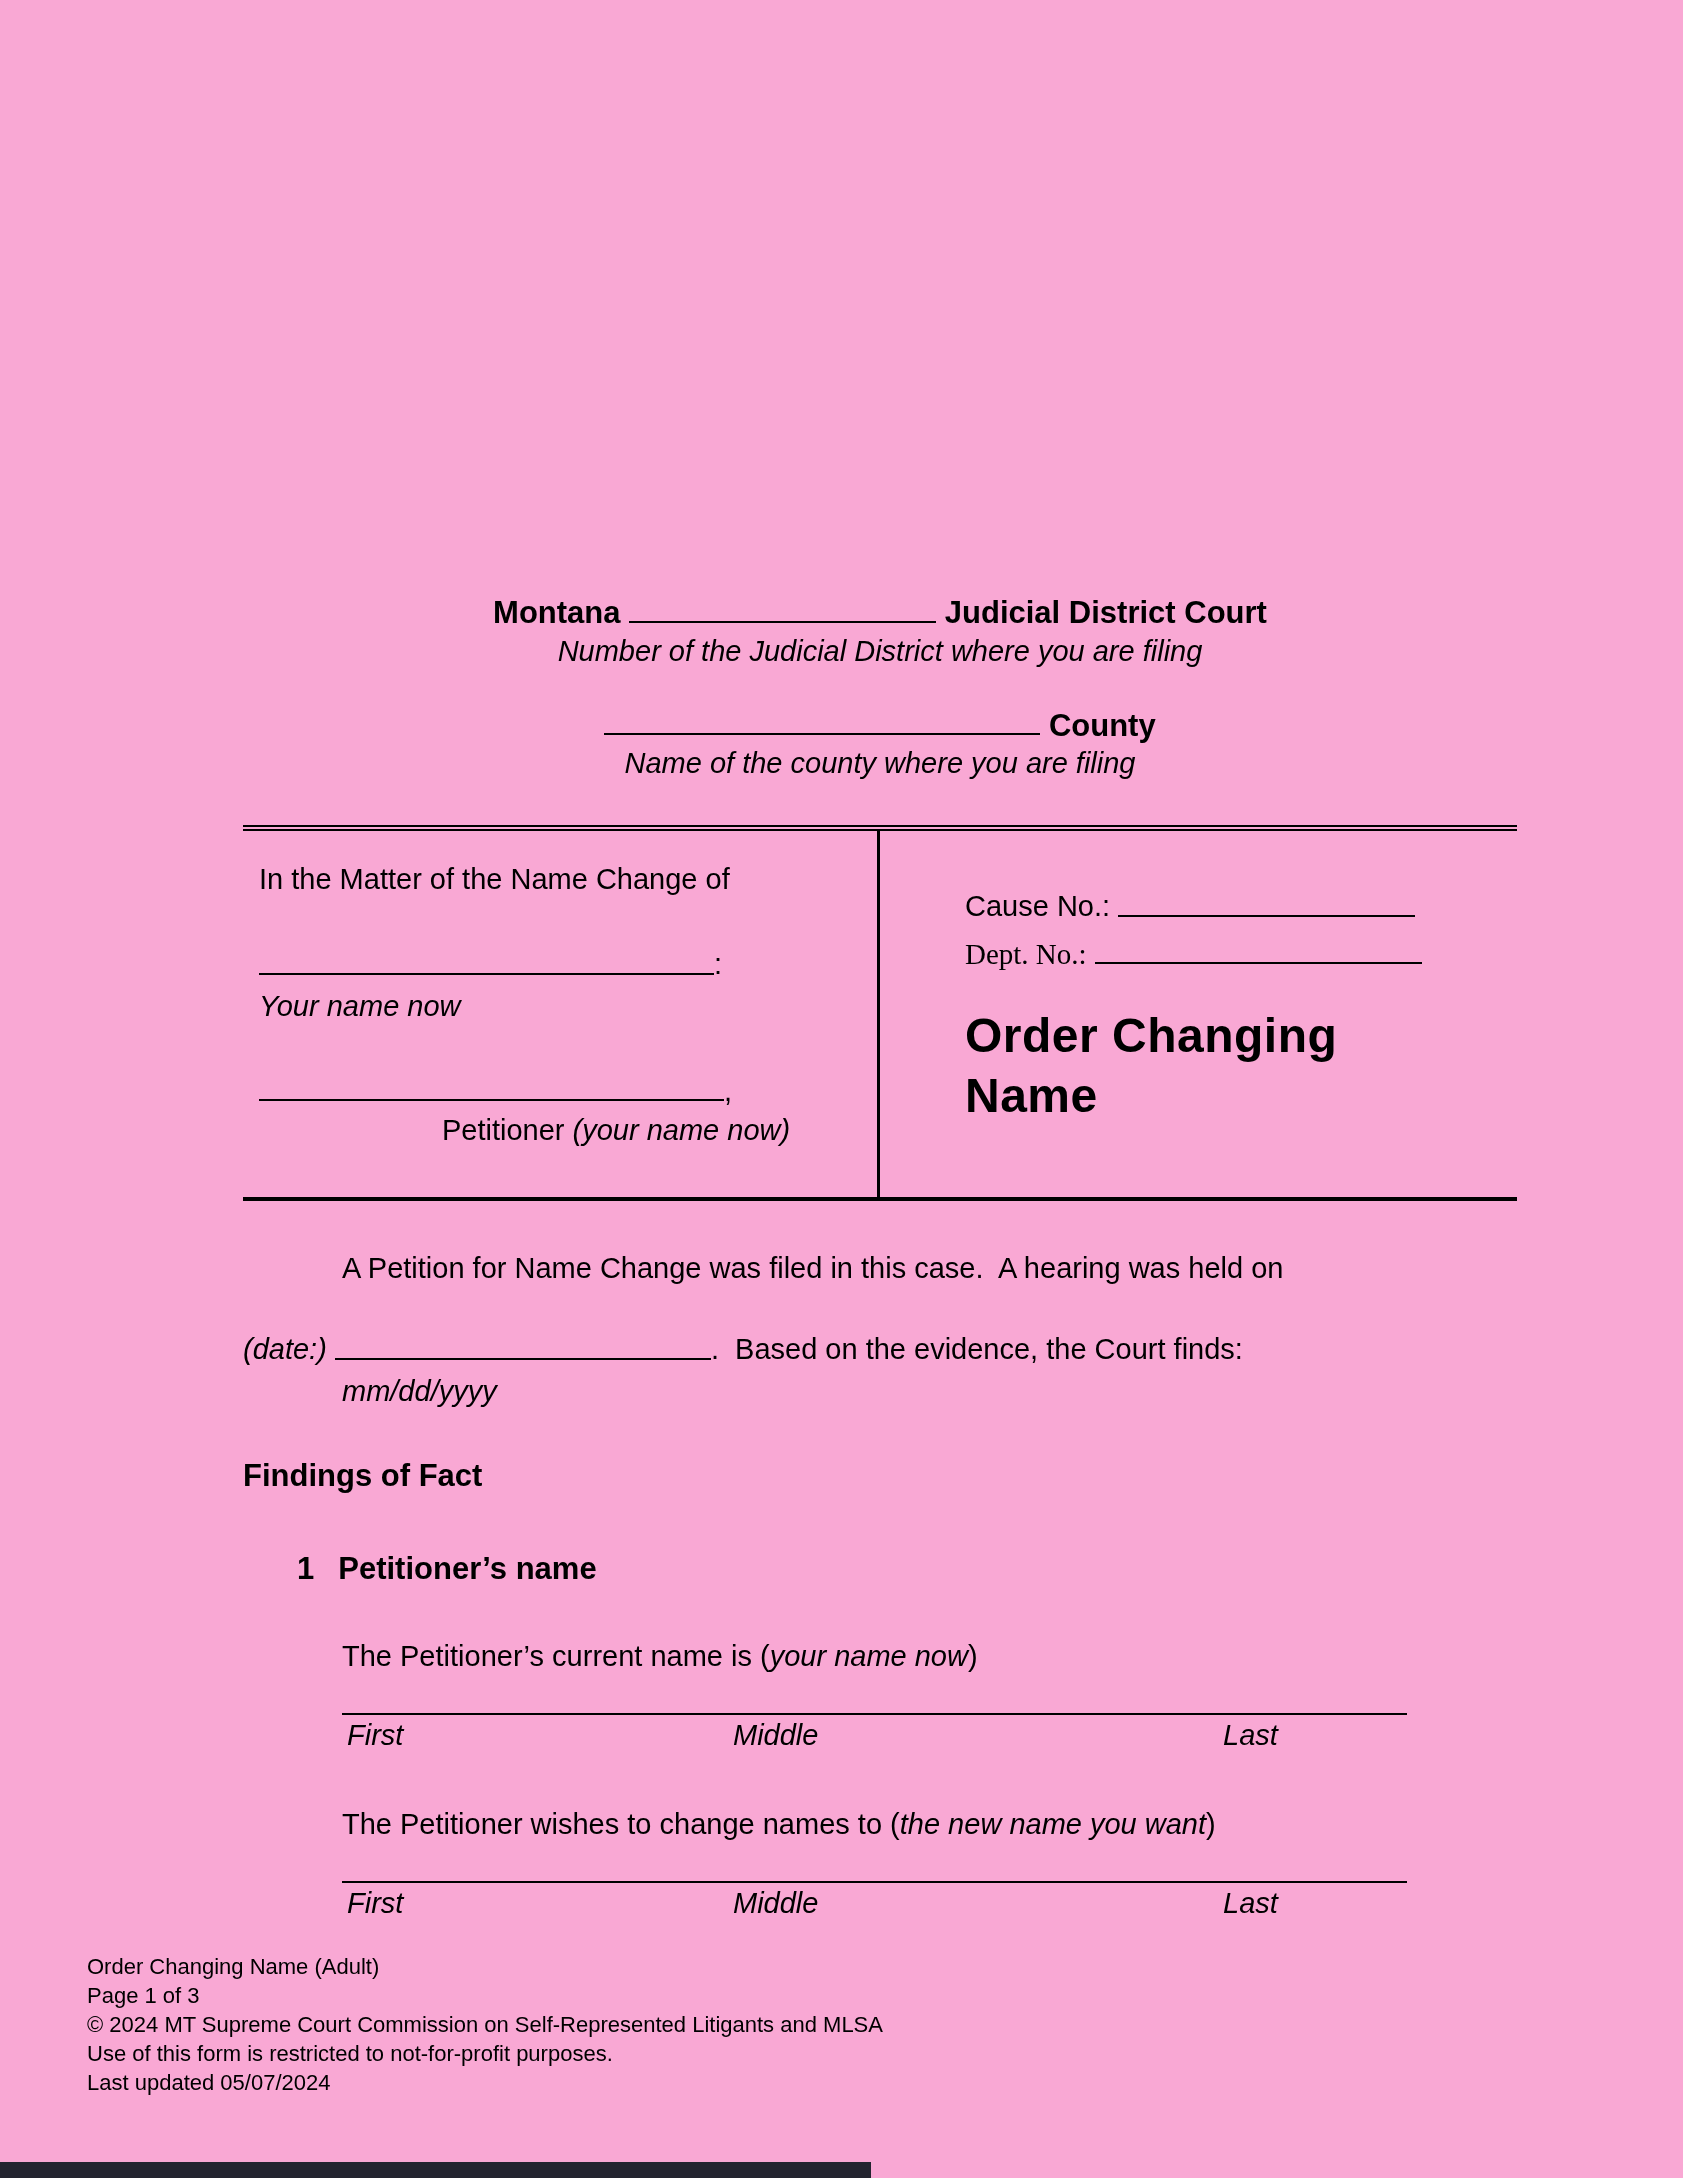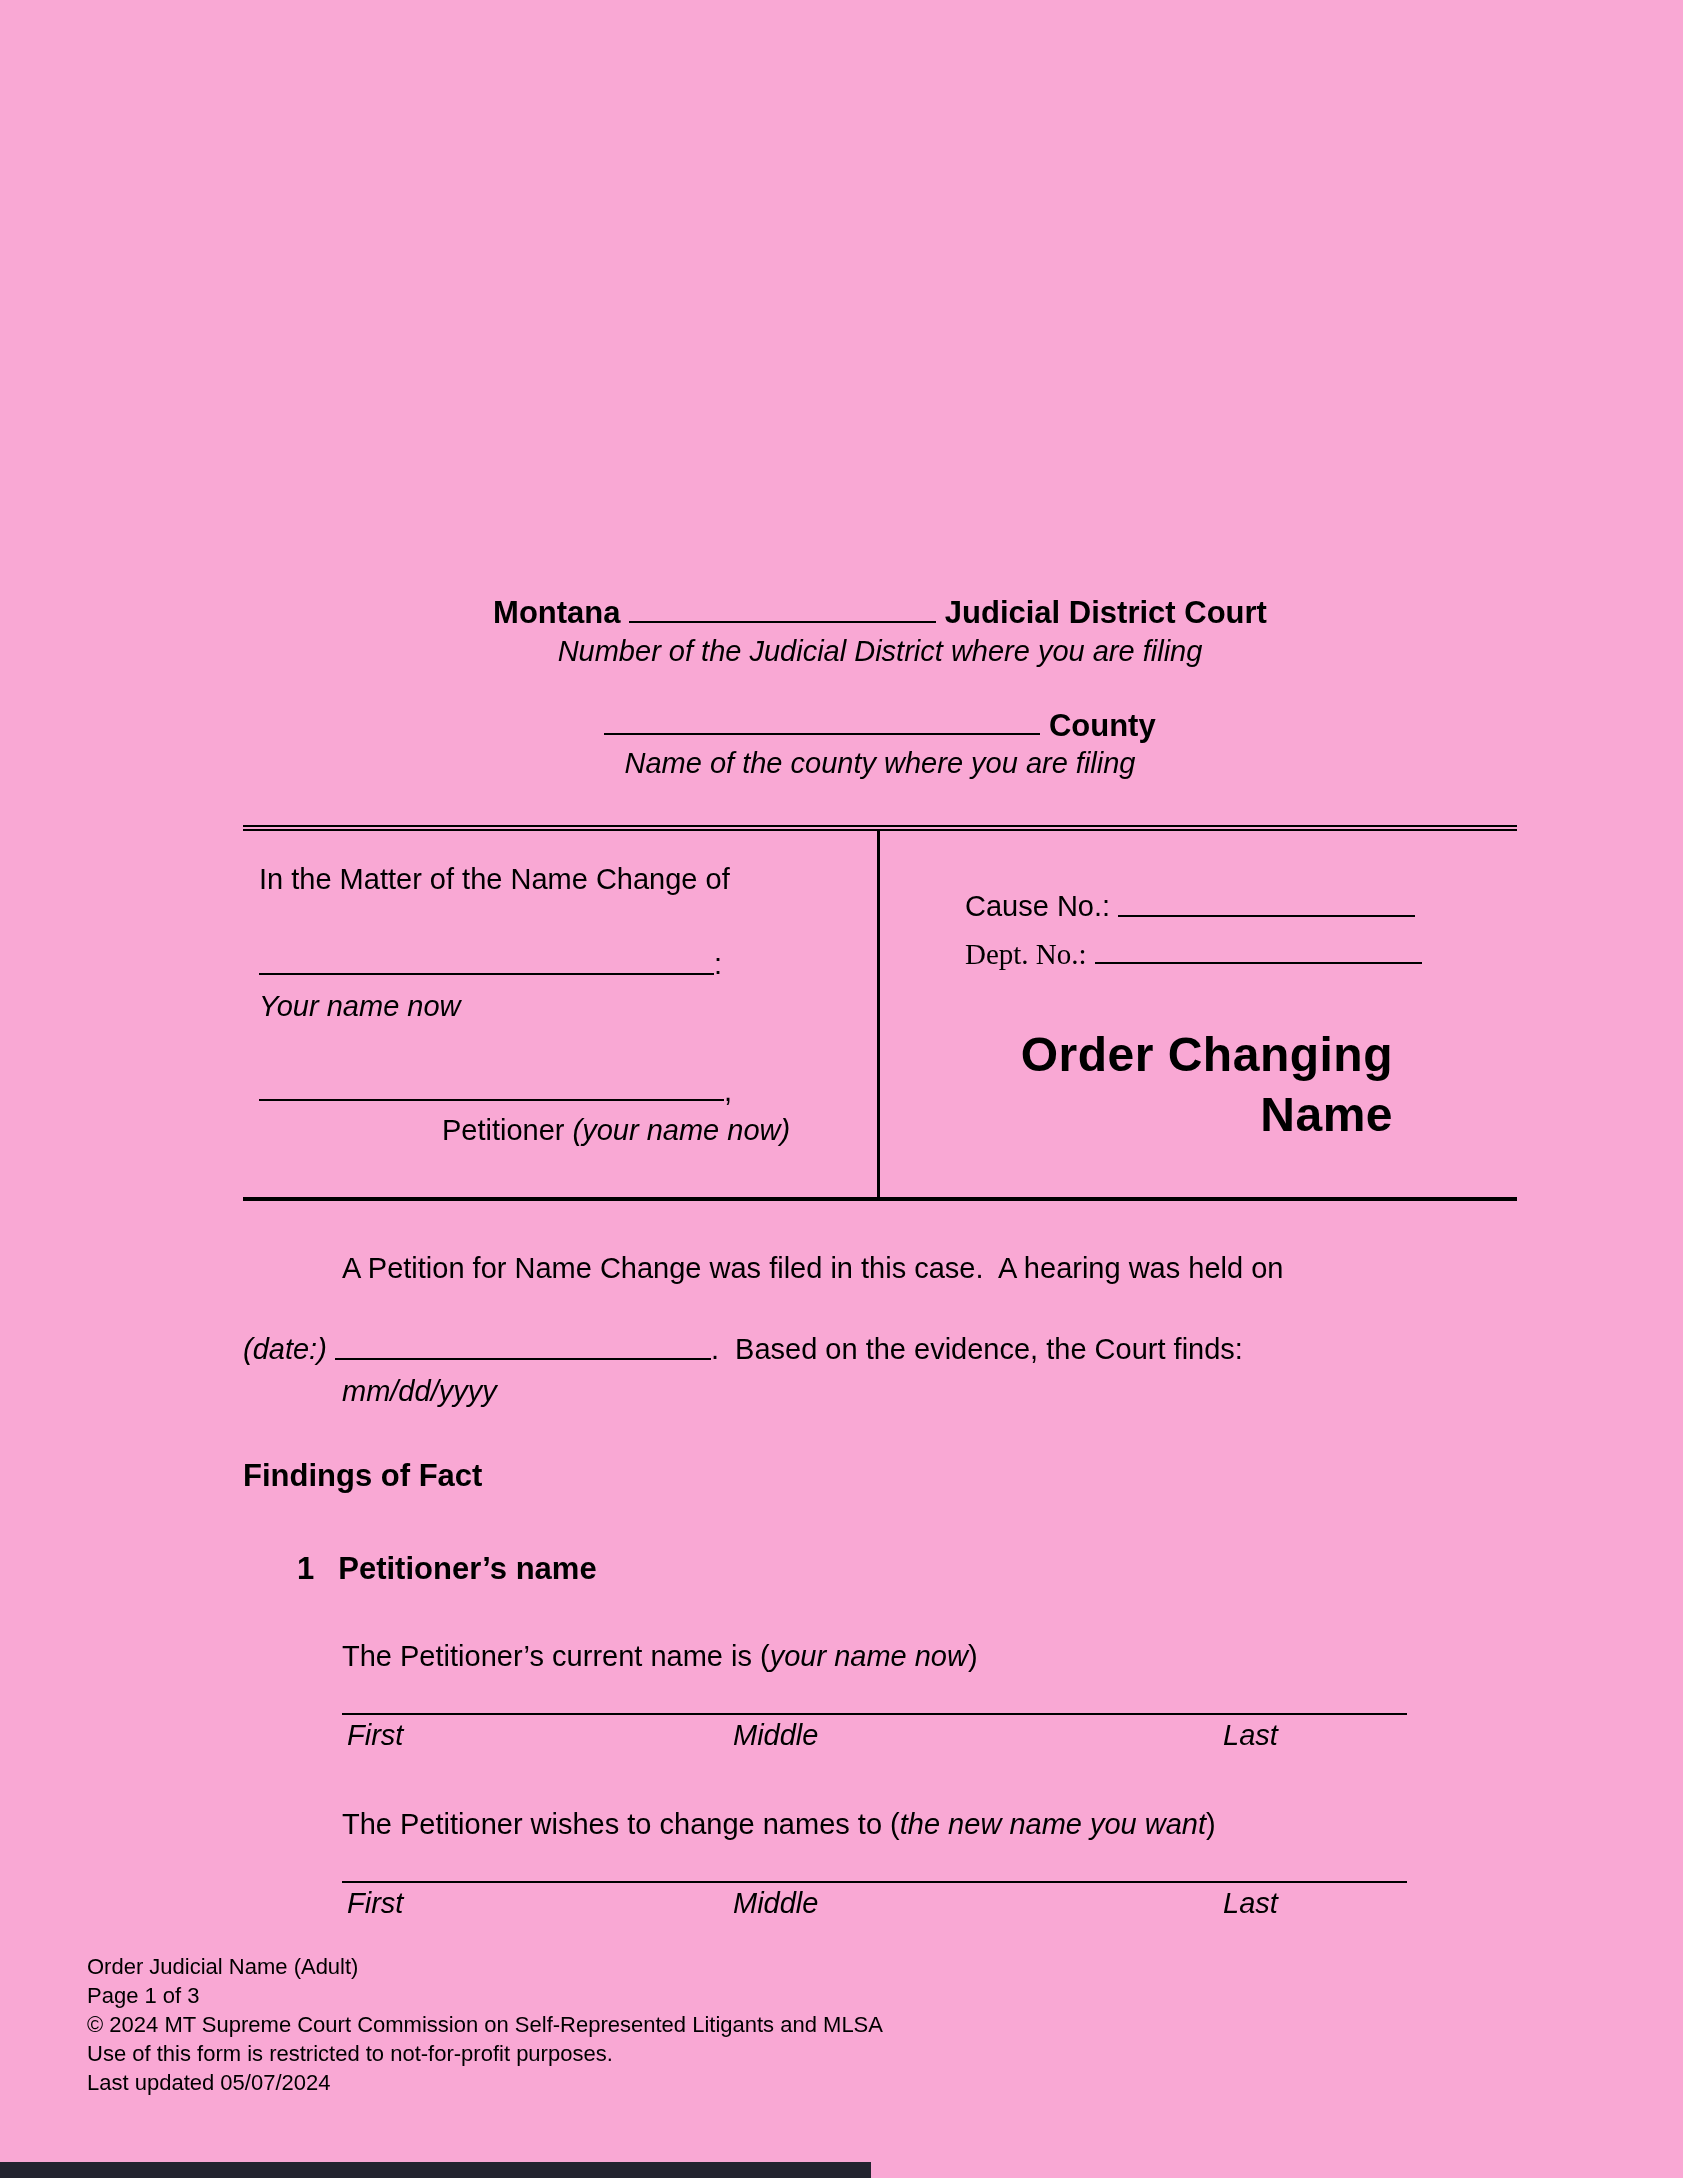--- a/index.html
+++ b/index.html
@@ -57,27 +57,26 @@
     padding: 55px 0 0 85px;
   }
   .matter-line { margin-bottom: 48px; }
   .cap-blank-row { line-height: 34px; }
   .your-name-hint { font-style: italic; margin-top: 8px; }
   .cap-blank-row-2 { margin-top: 48px; line-height: 34px; }
   .petitioner-line { margin-top: 6px; padding-left: 183px; }
   .causeno-row { line-height: 38px; }
   .deptno-row { line-height: 38px; margin-top: 8px; }
   .form-title {
-    margin-top: 52px;
+    margin-top: 33px;
     width: 428px;
     font-size: 48px;
     font-weight: bold;
     line-height: 1.25;
     letter-spacing: 0.5px;
-    text-align: right;
   }
 
   
   .intro-1 { margin-top: 51px; text-indent: 99px; }
   .date-line { margin-top: 44px; }
   .date-hint { margin-top: 8px; margin-left: 99px; font-style: italic; }
   .findings-heading { margin-top: 50px; font-size: 31px; font-weight: bold; }
   .section-heading { margin-top: 57px; font-size: 31px; font-weight: bold; }
   .section-heading .num { margin-left: 54px; }
   .section-heading .ttl { margin-left: 24px; }
@@ -196,21 +195,21 @@
     <div class="name-rule"></div>
     <div class="labels-row">
       <span class="lbl lbl-first">First</span>
       <span class="lbl lbl-middle">Middle</span>
       <span class="lbl lbl-last">Last</span>
     </div>
 
   </div>
 
   <div class="footer">
-    <div>Order Judicial Name (Adult)</div>
+    <div>Order Changing Name (Adult)</div>
     <div>Page 1 of 3</div>
     <div>© 2024 MT Supreme Court Commission on Self-Represented Litigants and MLSA</div>
     <div>Use of this form is restricted to not-for-profit purposes.</div>
     <div>Last updated 05/07/2024</div>
   </div>
 
   <div class="scan-artifact"></div>
 </div>
 
 

